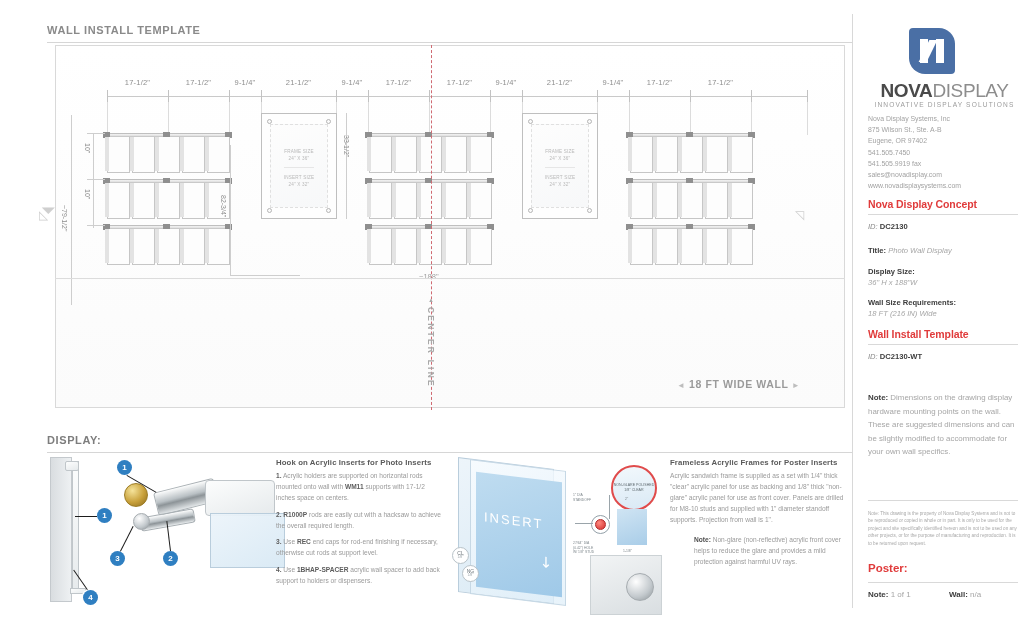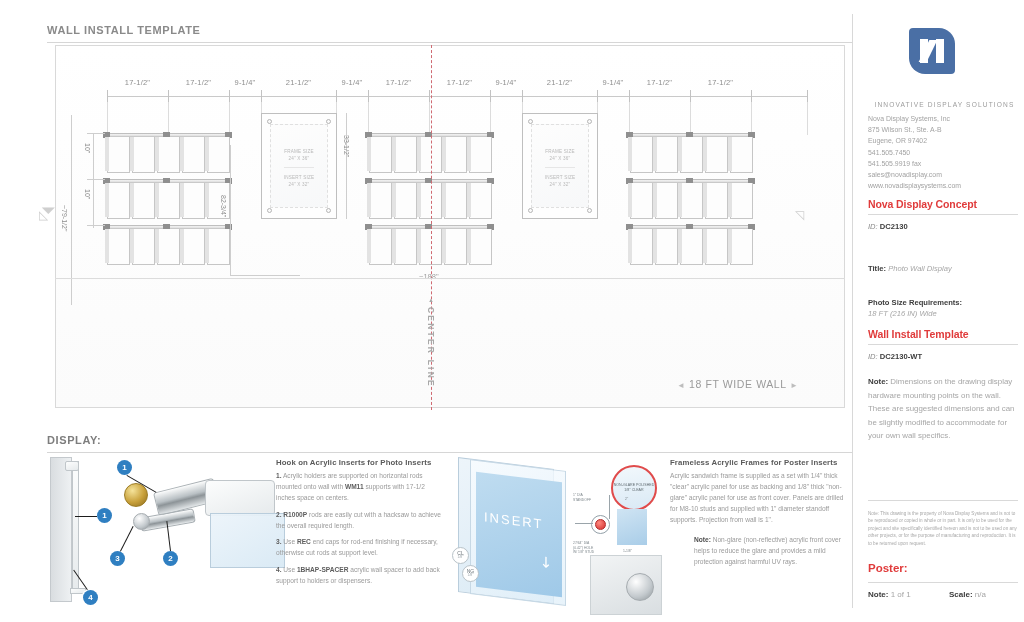--- a/index.html
+++ b/index.html
@@ -119,21 +119,21 @@
 
   
   .vdim-line { position:absolute; width:1px; background:#cecece; }
   .hdim-line { position:absolute; height:1px; background:#cecece; }
   .vlabel {
     position:absolute; font-size:7px; color:#8d8d8d;
     writing-mode: vertical-rl; text-orientation: mixed; white-space:nowrap;
   }
 
   .wall-tag {
-    position:absolute; font-size:10.5px; font-weight:normal; color:#9a9a9a;
+    position:absolute; font-size:10.5px; font-weight:bold; color:#9a9a9a;
     letter-spacing:.6px; white-space:nowrap;
   }
 
   .corner-arrow { position:absolute; font-size:12px; color:#cfcfcf; }
 
   
   .details-head {
     position:absolute; left:47px; top:434px;
     font-size:11px; font-weight:bold; letter-spacing:.6px; color:#7d7d7d;
   }
@@ -709,66 +709,73 @@
 
   <div class="sidebar">
 
     <div class="logo-wrap">
       <div class="logo-sq"></div>
       <div class="logo-n1"></div>
       <div class="logo-n3"></div>
       <div class="logo-n2"></div>
     </div>
 
+    <div class="brand">
+      <span class="nova">NOVA</span><span class="disp">DISPLAY</span>
+    </div>
     <div class="tagline">INNOVATIVE DISPLAY SOLUTIONS</div>
 
     <div class="addr" style="white-space:pre-line;">Nova Display Systems, Inc
 875 Wilson St., Ste. A-B
 Eugene, OR 97402
 541.505.7450
 541.505.9919 fax
 sales@novadisplay.com
 www.novadisplaysystems.com</div>
 
     <div class="sec-title" style="top:198px;">Nova Display Concept</div>
     <div class="sec-rule" style="top:214px;"></div>
 
     <div class="kv" style="top:221px;">
       <span style="color:#8a8a8a;">ID:</span>
       <b>DC2130</b>
     </div>
-    <div class="kv" style="top:263px;">
+    <div class="kv" style="top:245px;">
       <b>Title:</b>
       <span>Photo Wall Display</span>
     </div>
+    <div class="kv" style="top:266px;">
+      <b>Display Size:</b><br>
+      <span>36" H x 188"W</span>
+    </div>
     <div class="kv" style="top:297px;">
-      <b>Photo Size Requirements:</b><br>
+      <b>Wall Size Requirements:</b><br>
       <span>18 FT (216 IN) Wide</span>
     </div>
 
     <div class="sec-title" style="top:328px;">Wall Install Template</div>
     <div class="sec-rule" style="top:344px;"></div>
 
     <div class="kv" style="top:351px;">
       <span style="color:#8a8a8a;">ID:</span>
       <b>DC2130-WT</b>
     </div>
 
-    <div class="bignote" style="top:375px;">
+    <div class="bignote" style="top:391px;">
       <b>Note:</b><span> Dimensions on the drawing display hardware mounting points on the wall. These are suggested dimensions and can be slightly modified to accommodate for your own wall specifics.</span>
     </div>
 
     <div class="fine-rule" style="top:500px;"></div>
     <div class="fineprint" style="top:510px;">Note: This drawing is the property of Nova Display Systems and is not to be reproduced or copied in whole or in part. It is only to be used for the project and site specifically identified hereon and is not to be used on any other projects, or for the purpose of manufacturing and reproduction. It is to be returned upon request.</div>
 
     <div class="sheet-title" style="top:562px;">Poster:</div>
     <div class="sheet-rule" style="top:582px;"></div>
     <div class="sheet-row" style="top:590px;">
       <b>Note:</b>
       <span>1 of 1</span>
     </div>
     <div class="sheet-row sheet-scale" style="top:590px;">
-      <b>Scale:</b>
+      <b>Wall:</b>
       <span>n/a</span>
     </div>
   </div>
 
 </div>
 
 </body></html>

